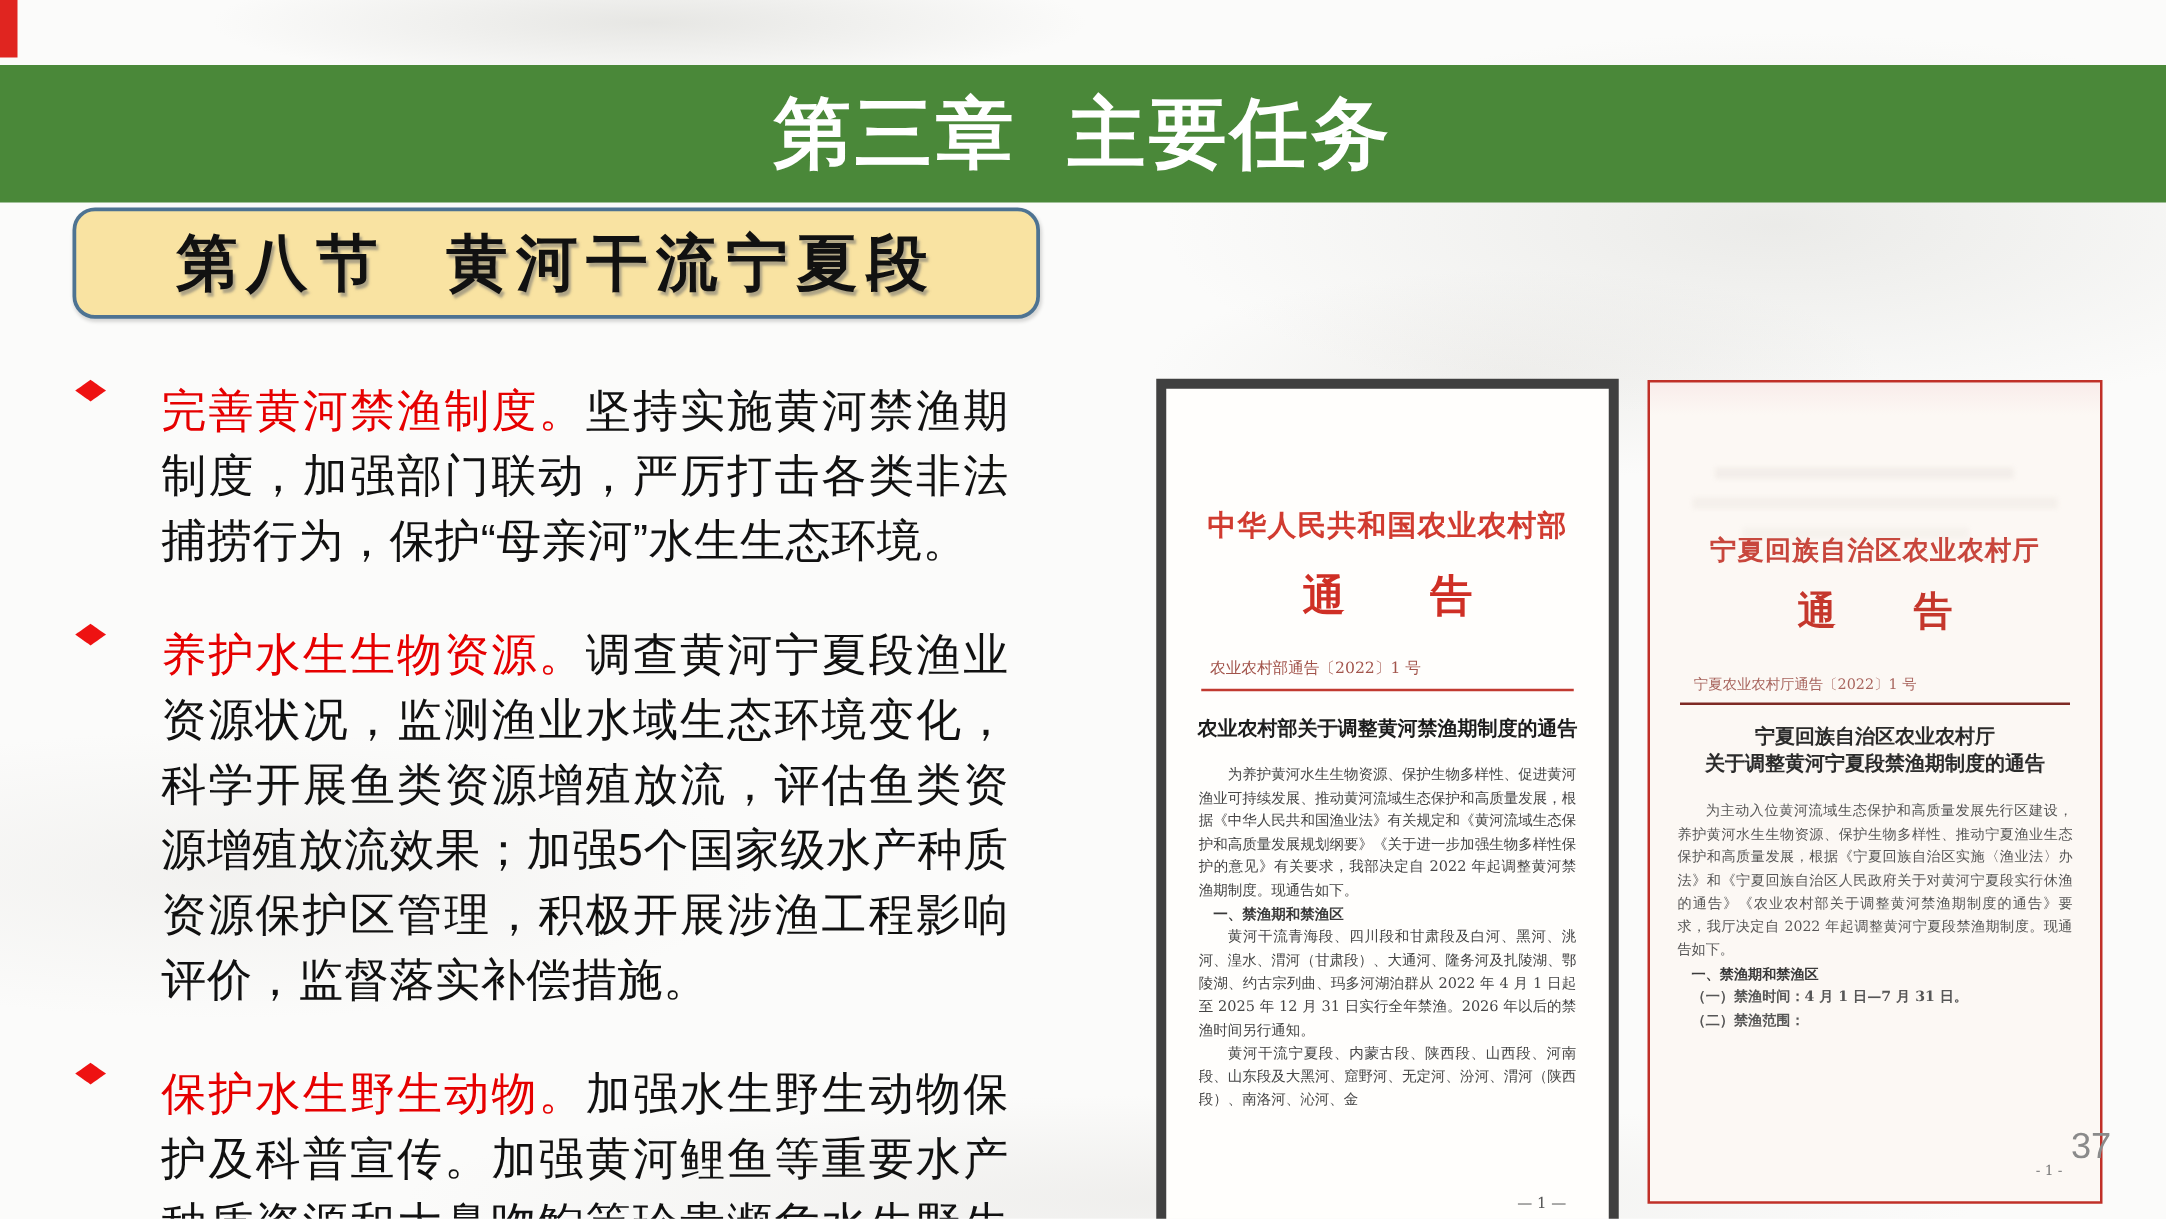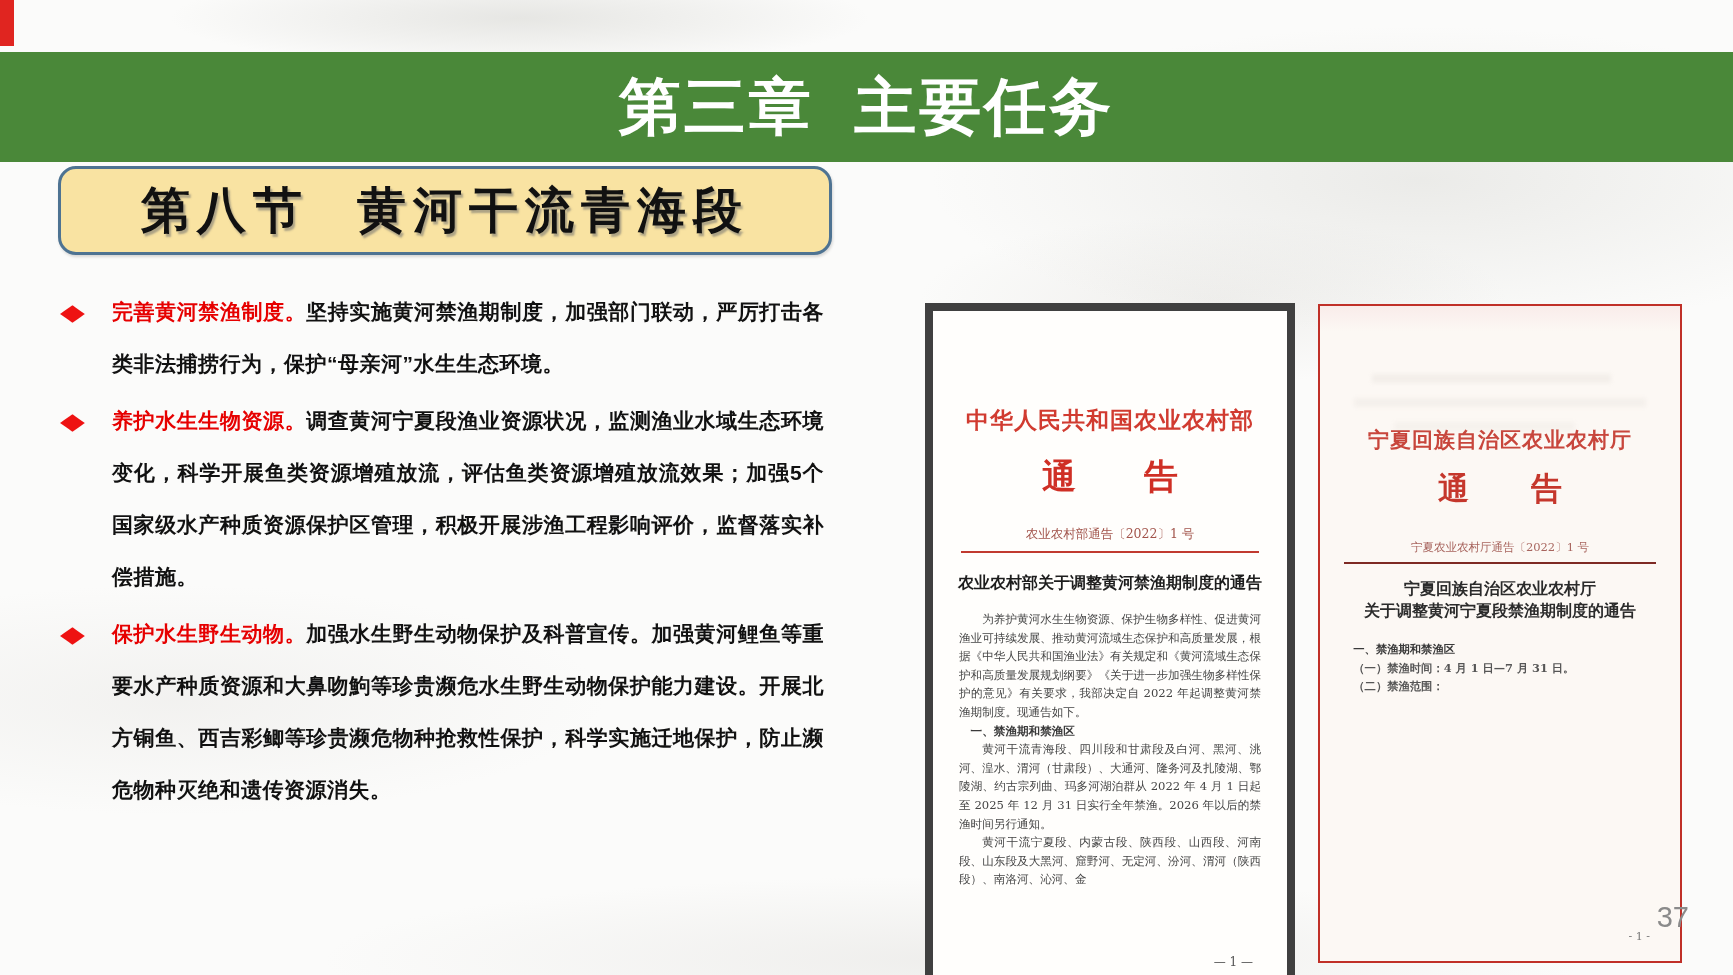--- a/index.html
+++ b/index.html
@@ -38,21 +38,21 @@
     text-shadow:2px 3px 2px rgba(110,110,110,.55);
   }
   .bullets{position:absolute;left:60px;top:286px;width:764px;}
   .bullet-item{display:flex;margin-top:5px;}
   .bullet-item:first-child{margin-top:0;}
   .bullet-marker{
     flex:0 0 52px;color:#ee1212;font-size:24px;line-height:52px;
   }
   .bullet-marker span{display:inline-block;transform:scale(1.35,.95);transform-origin:left center;}
   .bullet-text{
-    flex:1;margin:0;font-size:21px;line-height:52px;font-weight:700;color:#111;
+    flex:1;margin:17px;font-size:36px;line-height:52px;font-weight:400;color:#111;
     text-align:justify;letter-spacing:.5px;
   }
   .bullet-text .lead{color:#e60000;}
   .doc{
     position:absolute;box-sizing:border-box;overflow:hidden;
     font-family:"DejaVu Serif",serif;
   }
   .doc1{left:925px;top:303px;width:370px;height:684px;border:8px solid #404040;background:#fffefc;}
   .doc2{left:1318px;top:304px;width:364px;height:659px;border:2px solid #c03028;
     background:linear-gradient(180deg, #f9ecea 0, #fcf8f4 26px, #fcf8f4 100%);}
@@ -62,21 +62,21 @@
       linear-gradient(rgba(170,160,150,.22),rgba(170,160,150,.22)) 18px 6px/82% 9px no-repeat,
       linear-gradient(rgba(170,160,150,.18),rgba(170,160,150,.18)) 0 30px/100% 9px no-repeat,
       linear-gradient(rgba(170,160,150,.15),rgba(170,160,150,.15)) 40px 54px/62% 9px no-repeat;
   }
   .doc-org{text-align:center;font-weight:700;letter-spacing:1px;}
   .doc1 .doc-org{margin-top:94px;font-size:23px;color:#d13b30;}
   .doc2 .doc-org{margin-top:120px;font-size:21px;color:#c8463c;}
   .doc-notice{text-align:center;font-weight:700;white-space:pre;}
   .doc1 .doc-notice{margin-top:18px;font-size:34px;color:#cf2f25;}
   .doc2 .doc-notice{margin-top:14px;font-size:31px;color:#c5372c;}
-  .doc-no{text-align:center;}
+  .doc-no{text-align:left;padding-left:35px;}
   .doc1 .doc-no{margin-top:26px;font-size:12.5px;color:#a2544b;}
   .doc2 .doc-no{margin-top:30px;font-size:11.5px;color:#a8655e;}
   .doc-divider{height:2px;}
   .doc1 .doc-divider{margin:8px 28px 0;background:#c13a30;}
   .doc2 .doc-divider{margin:7px 24px 0;background:#7e2a24;}
   .doc-title{text-align:center;font-weight:700;}
   .doc1 .doc-title{margin:20px 18px 0;font-size:16px;color:#1d1d1d;}
   .doc2 .doc-title{margin:14px 14px 0;font-size:16px;line-height:22px;color:#2b2b2b;}
   .doc-body{text-align:justify;}
   .doc1 .doc-body{margin:16px 26px 0;font-size:11.6px;line-height:18.6px;color:#454545;}
@@ -95,21 +95,21 @@
 
 <div class="watermark"></div>
 
 <div class="corner-bar"></div>
 
 <div class="banner">
   <h1>第三章  主要任务</h1>
 </div>
 
 <div class="section-box">
-  <h2>第八节  黄河干流青海段</h2>
+  <h2>第八节  黄河干流宁夏段</h2>
 </div>
 
 <div class="bullets">
     <div class="bullet-item">
       <div class="bullet-marker"><span>◆</span></div>
       <p class="bullet-text"><span class="lead">完善黄河禁渔制度。</span>坚持实施黄河禁渔期制度，加强部门联动，严厉打击各类非法捕捞行为，保护“母亲河”水生生态环境。</p>
     </div>
     <div class="bullet-item">
       <div class="bullet-marker"><span>◆</span></div>
       <p class="bullet-text"><span class="lead">养护水生生物资源。</span>调查黄河宁夏段渔业资源状况，监测渔业水域生态环境变化，科学开展鱼类资源增殖放流，评估鱼类资源增殖放流效果；加强5个国家级水产种质资源保护区管理，积极开展涉渔工程影响评价，监督落实补偿措施。</p>
@@ -139,20 +139,21 @@
   <div class="ghost"></div>
   <div class="doc-org">宁夏回族自治区农业农村厅</div>
   <div class="doc-notice">通　　告</div>
   <div class="doc-no">宁夏农业农村厅通告〔2022〕1 号</div>
   <div class="doc-divider"></div>
   <div class="doc-title">
     <div>宁夏回族自治区农业农村厅</div>
     <div>关于调整黄河宁夏段禁渔期制度的通告</div>
   </div>
   <div class="doc-body">
+      <p class="doc-para">为主动入位黄河流域生态保护和高质量发展先行区建设，养护黄河水生生物资源、保护生物多样性、推动宁夏渔业生态保护和高质量发展，根据《宁夏回族自治区实施〈渔业法〉办法》和《宁夏回族自治区人民政府关于对黄河宁夏段实行休渔的通告》《农业农村部关于调整黄河禁渔期制度的通告》要求，我厅决定自 2022 年起调整黄河宁夏段禁渔期制度。现通告如下。</p>
       <p class="doc-head">一、禁渔期和禁渔区</p>
       <p class="doc-item">（一）禁渔时间：4 月 1 日—7 月 31 日。</p>
       <p class="doc-item">（二）禁渔范围：</p>
     </div>
   <div class="doc-footer">- 1 -</div>
 </div>
 
 <div class="page-number">37</div>
 
 </body></html>

